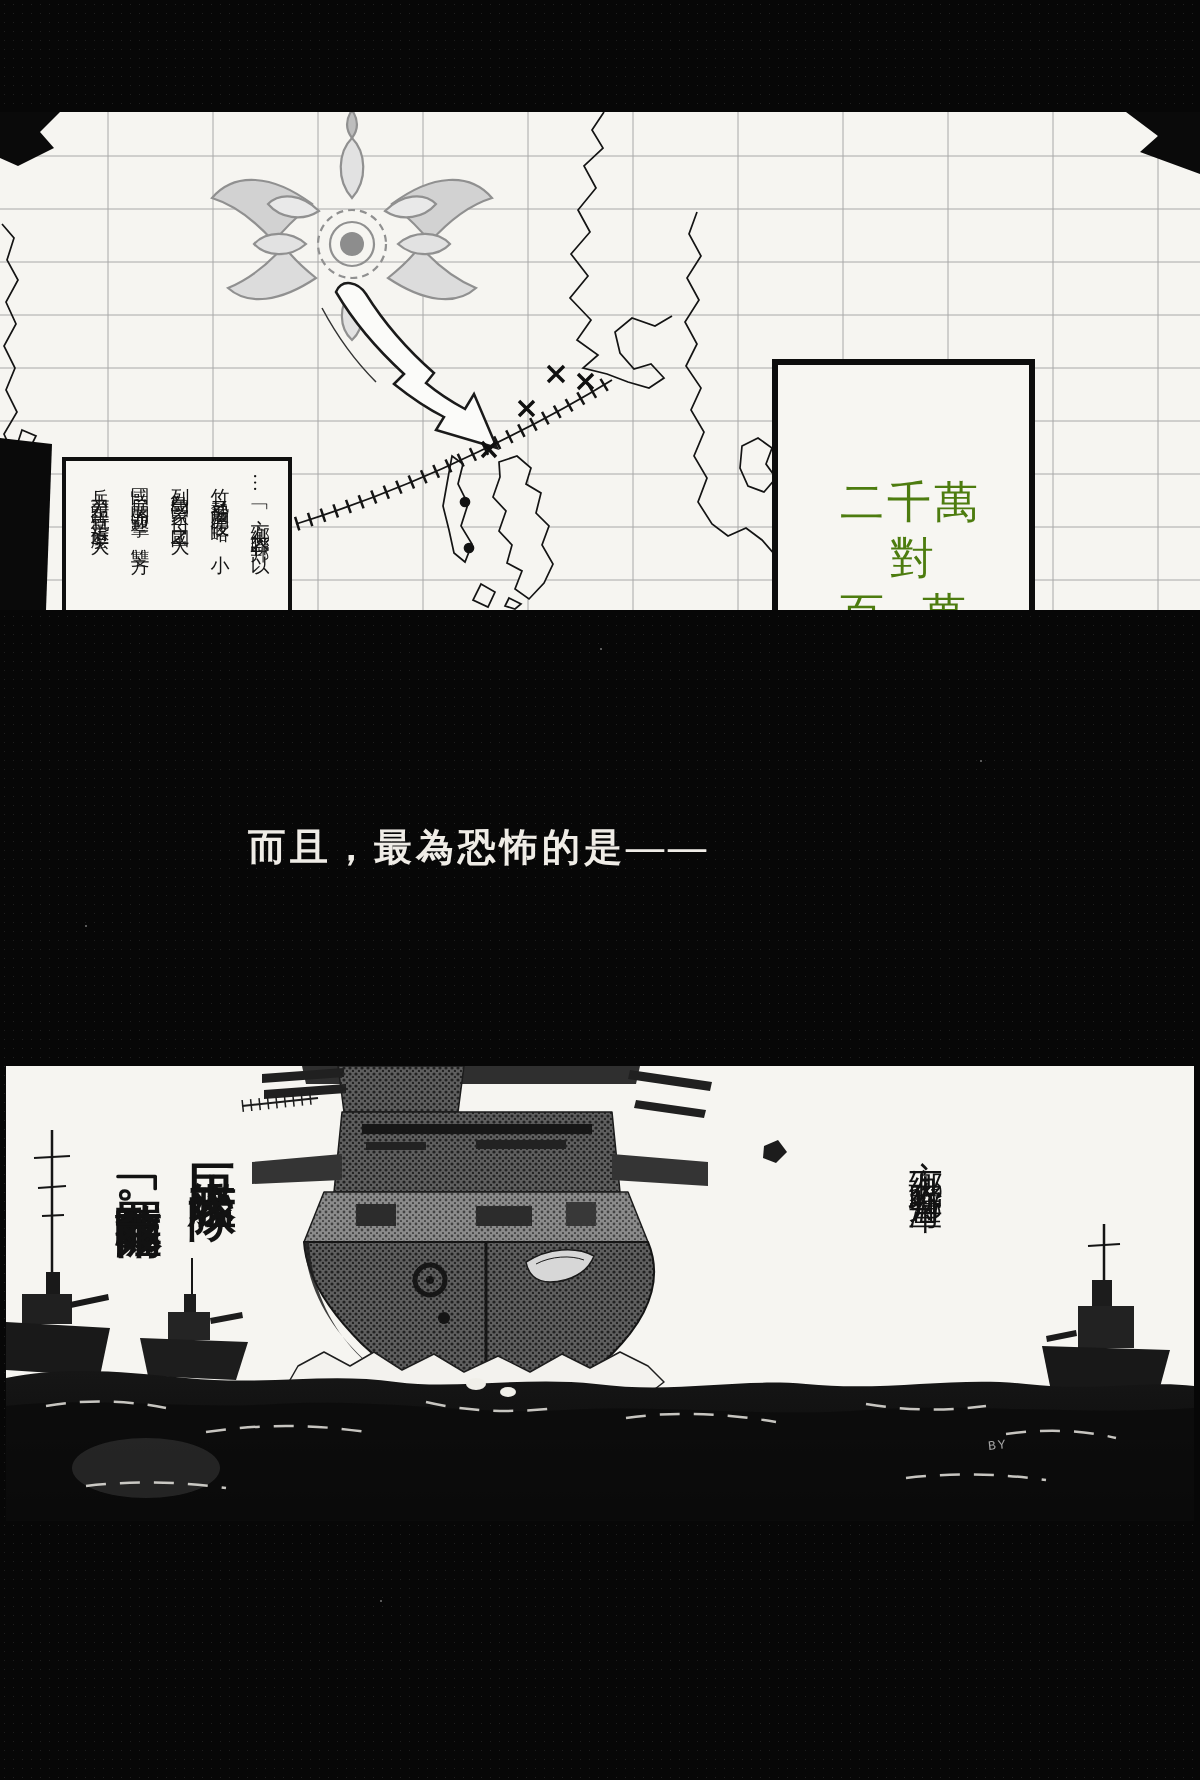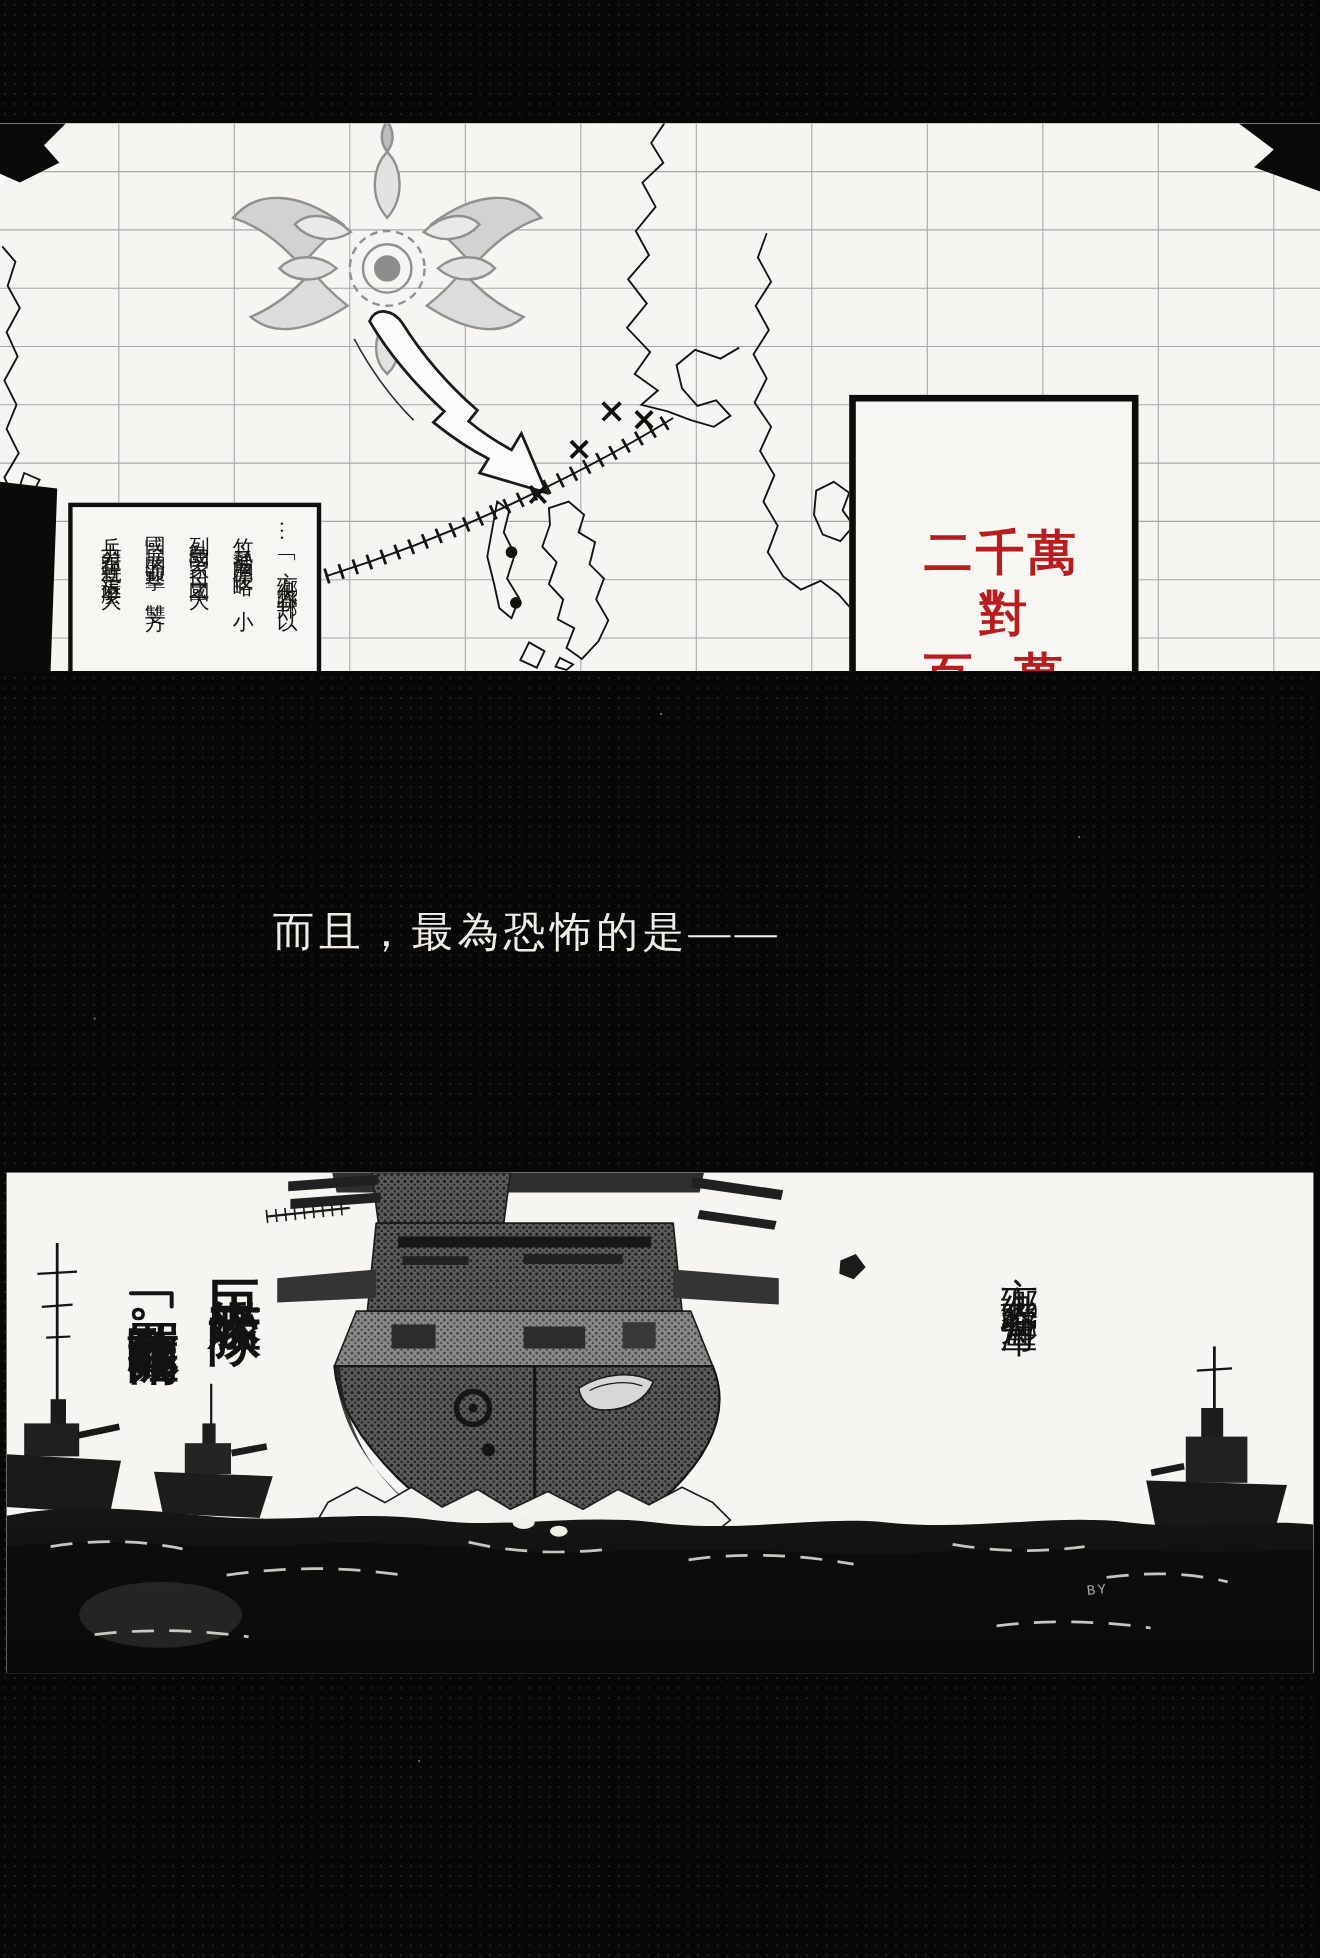--- a/index.html
+++ b/index.html
@@ -27,29 +27,29 @@
     writing-mode:vertical-rl;text-orientation:mixed;
     font-size:19px;letter-spacing:6px;color:#141414;line-height:40px;
   }
   #caption-box .vcols span{display:block;}
 
   #title-box{
     left:772px;top:247px;width:263px;height:313px;
     border:6px solid #0d0d0d;background:#f7f6f2;box-sizing:border-box;
     z-index:5;
   }
-  #title-box span{position:absolute;font-size:44px;color:#b91c1c;font-weight:700;}
+  #title-box span{position:absolute;font-size:44px;color:#4d7c0f;font-weight:400;}
   #tb-line1{left:62px;top:108px;letter-spacing:3px;}
   #tb-line2{left:112px;top:164px;}
   #tb-line3{left:62px;top:220px;letter-spacing:38px;white-space:nowrap;}
 
   
   #narration{
     left:248px;top:822px;color:#efece6;font-size:38px;letter-spacing:4px;
-    white-space:nowrap;font-weight:400;text-align:center;
+    white-space:nowrap;font-weight:700;text-align:center;
   }
 
   
   #fleet-panel{left:6px;top:1066px;width:1188px;height:455px;overflow:hidden;}
 
   .vtext{
     position:absolute;writing-mode:vertical-rl;text-orientation:mixed;
     color:#121212;white-space:nowrap;z-index:6;
   }
   #cap-navy{left:902px;top:1134px;font-size:34px;letter-spacing:7px;}

